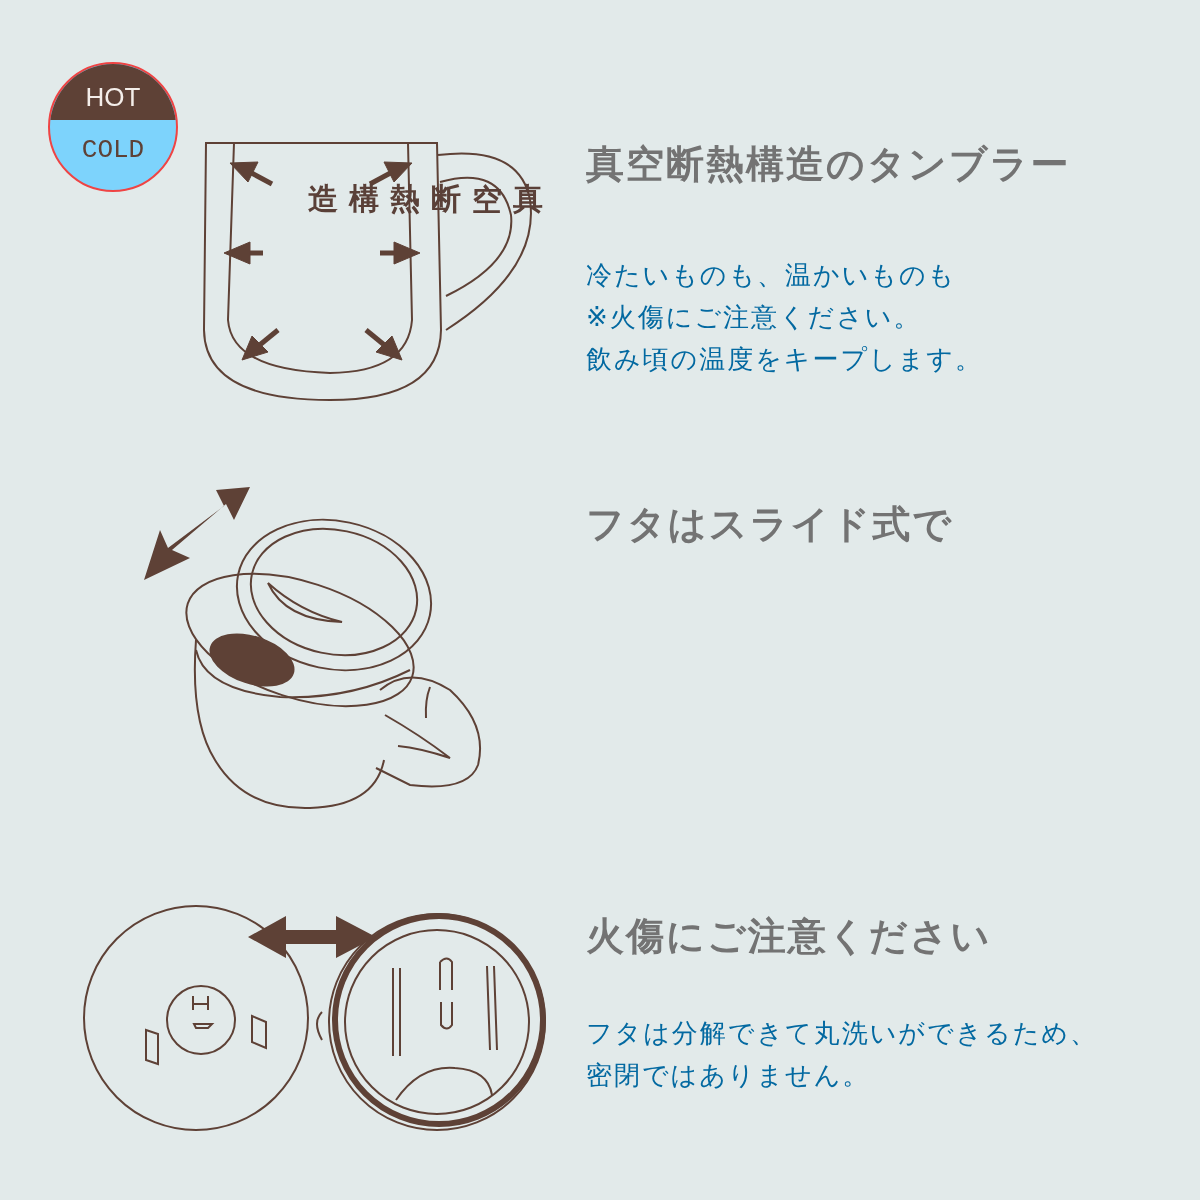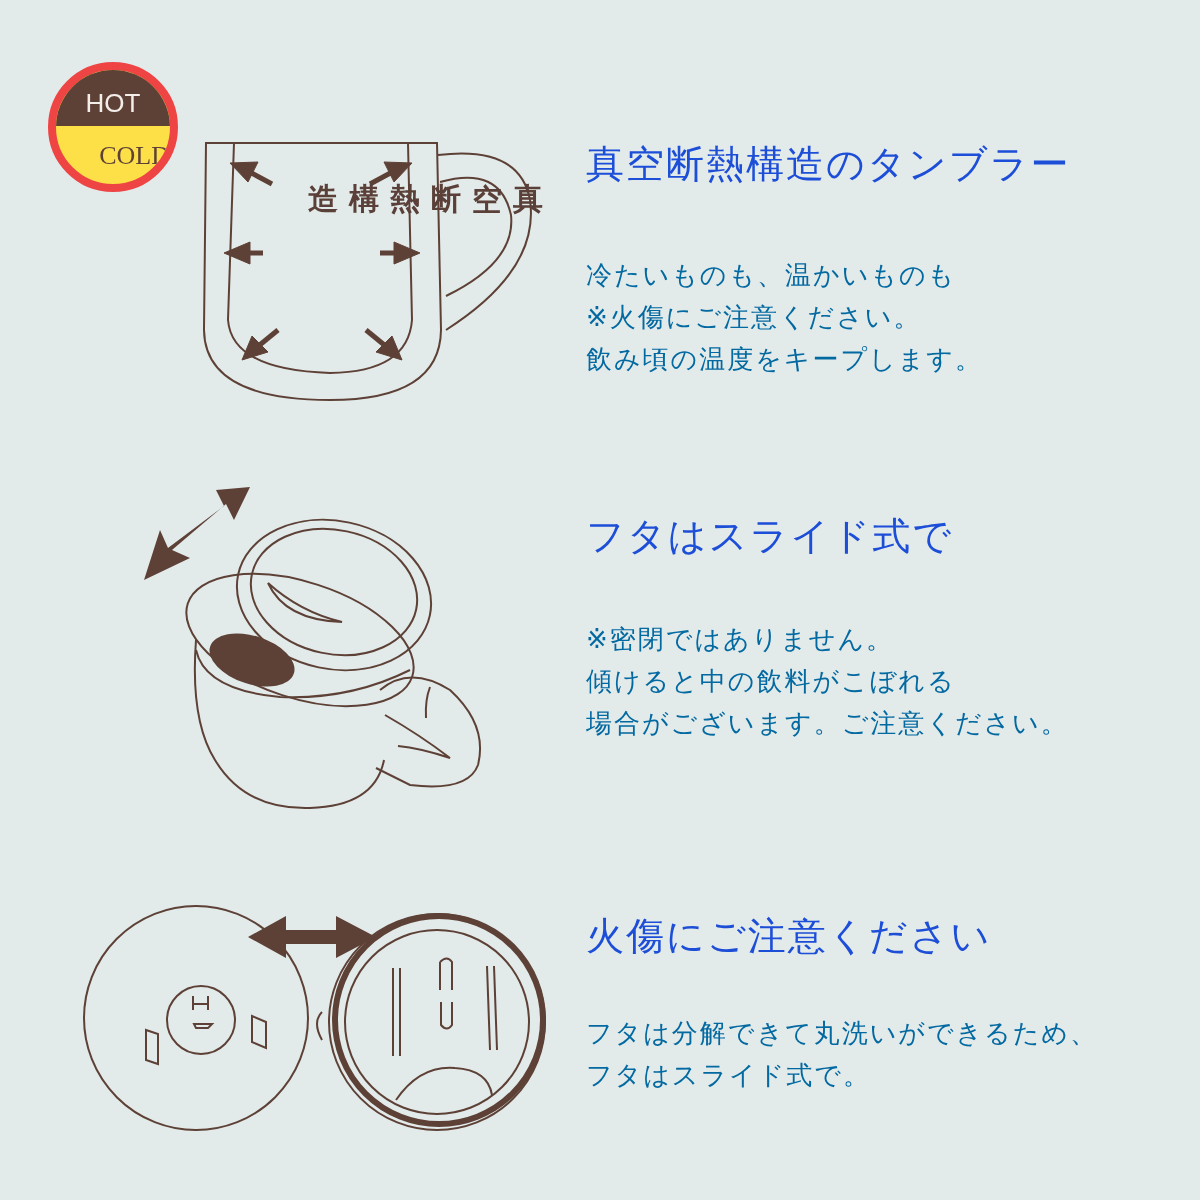--- a/index.html
+++ b/index.html
@@ -7,57 +7,57 @@
     width: 1200px; height: 1200px;
     background: #e2eaea;
     position: relative;
     overflow: hidden;
     font-family: "DejaVu Sans", "Liberation Sans", sans-serif;
     color: #5a4038;
   }
   .abs { position: absolute; }
   .section-title {
     font-size: 38px;
-    font-weight: normal;
+    font-weight: bold;
     letter-spacing: 2px;
     line-height: 52px;
-    color: #1d4ed8;
+    color: #737373;
     white-space: nowrap;
   }
   .section-body {
     font-size: 26px;
     line-height: 42px;
     letter-spacing: 2px;
     color: #0369a1;
     white-space: nowrap;
   }
   .badge {
     left: 48px; top: 62px;
     width: 130px; height: 130px;
     border-radius: 50%;
-    border: 8px solid #ef4444;
+    border: 2px solid #ef4444;
     overflow: hidden;
     box-sizing: border-box;
-    background: #fde047;
+    background: #7dd3fc;
   }
   .badge-hot {
     height: 56px;
     background: #5e4136;
     color: #f4eeea;
     font-size: 26px;
     text-align: center;
     line-height: 66px;
     font-family: "Liberation Sans", sans-serif;
   }
   .badge-cold {
     color: #5e4136;
     font-size: 26px;
-    text-align: right;
+    text-align: center;
     line-height: 60px;
-    font-family: Liberation Serif, serif;
+    font-family: Liberation Mono, monospace;
   }
   .vertical-label {
     writing-mode: vertical-rl;
     font-size: 30px;
     font-weight: bold;
     color: #5a4038;
     letter-spacing: 2px;
   }
   svg { position: absolute; overflow: visible; }
 </style>
@@ -128,27 +128,22 @@
       <path d="M268,583 Q285,620 342,622 Q300,612 268,583 Z"></path>
 
       <path d="M380,690 Q410,665 450,690 Q488,725 478,765 Q468,792 410,785 L376,768"></path>
       <path d="M385,715 Q420,735 450,758 Q420,748 398,746"></path>
       <path d="M430,687 Q425,700 426,718"></path>
     </g>
     <ellipse cx="252" cy="660" rx="44" ry="24" transform="rotate(18 252 660)" fill="#5e4136"></ellipse>
   </svg>
 </div>
 
-<div class="abs" style="left:586px;top:498px;margin-top:12px;">
+<div class="abs" style="left:586px;top:498px;">
   <div class="section-title">フタはスライド式で</div>
-  <div class="section-body" style="margin-top:56px;">
-    <div>※密閉ではありません。</div>
-    <div>傾けると中の飲料がこぼれる</div>
-    <div>場合がございます。ご注意ください。</div>
-  </div>
 </div>
 
 <div class="abs" style="left:0;top:0;width:1px;height:1px;">
   <svg width="1200" height="1200" style="left:0;top:0;">
     <g fill="none" stroke="#5e4136" stroke-width="2">
 
       <circle cx="196" cy="1018" r="112"></circle>
       <circle cx="201" cy="1020" r="34"></circle>
       <path d="M193,996 L193,1010 M208,996 L208,1010 M193,1004 L208,1004"></path>
       <path d="M194,1024 L212,1024 L208,1028 L196,1028 Z"></path>
@@ -167,15 +162,15 @@
     <circle cx="439" cy="1020" r="104" fill="none" stroke="#5e4136" stroke-width="6"></circle>
 
     <polygon fill="#5e4136" points="248,937 286,916 286,930 336,930 336,916 376,937 336,958 336,944 286,944 286,958"></polygon>
   </svg>
 </div>
 
 <div class="abs" style="left:586px;top:910px;">
   <div class="section-title">火傷にご注意ください</div>
   <div class="section-body" style="margin-top:50px;">
     <div>フタは分解できて丸洗いができるため、</div>
-    <div>フタはスライド式で。</div>
+    <div>密閉ではありません。</div>
   </div>
 </div>
 
 </body></html>

